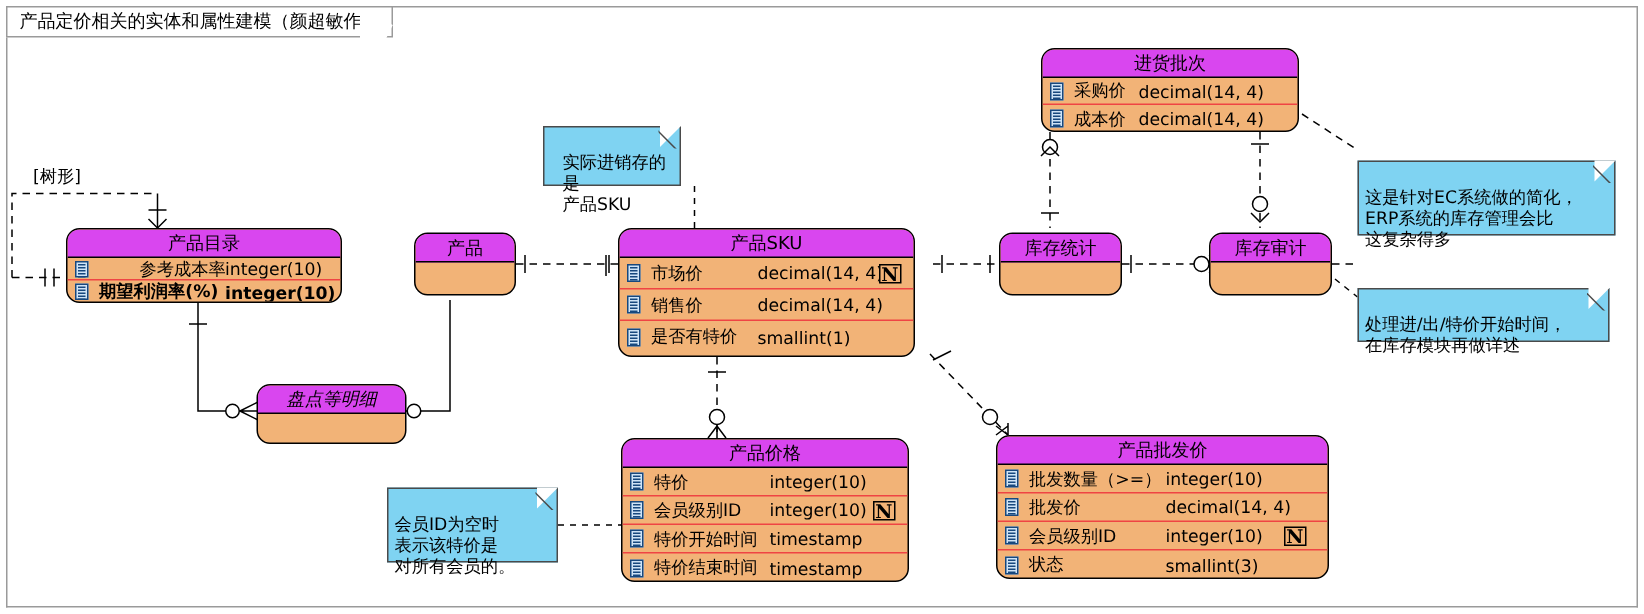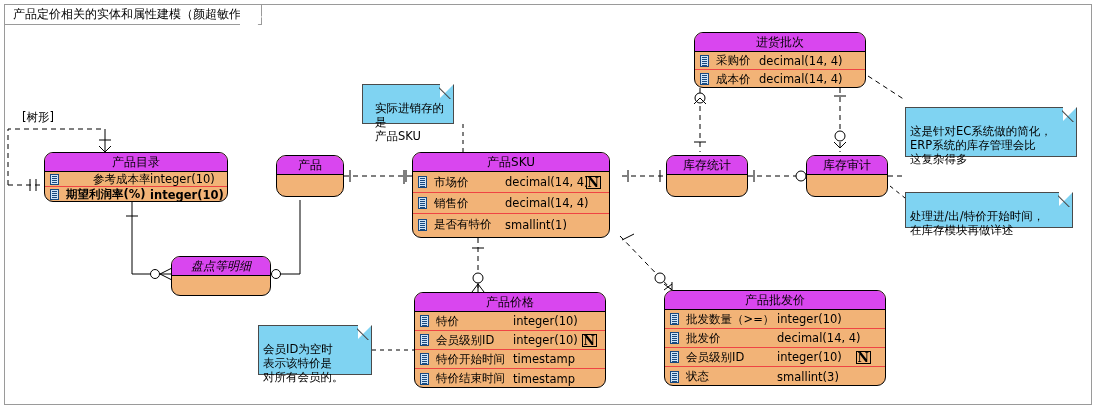--- a/index.html
+++ b/index.html
@@ -279,21 +279,21 @@
         <span class="attr-type" style="left:105px;">integer(10)</span>
       </div>
       <div class="attr" style="height:15px;font-weight:bold;">
         <span class="attr-ico" style="height:11px;"></span>
         <span class="attr-name">期望利润率(%)</span>
         <span class="attr-type" style="left:105px;">integer(10)</span>
       </div>
     </div>
   </div>
 
-  <div class="entity" style="left:276px; top:155px; width:68px; height:42px;border-radius:10px;">
+  <div class="entity" style="left:276px; top:155px; width:68px; height:42px;">
     <div class="entity-title">产品</div>
     <div class="entity-body"></div>
   </div>
 
   <div class="entity" style="left:171px; top:256px; width:100px; height:40px;">
     <div class="entity-title assoc">盘点等明细</div>
     <div class="entity-body"></div>
   </div>
 
   <div class="entity" style="left:412px; top:152px; width:198px; height:86px;">

